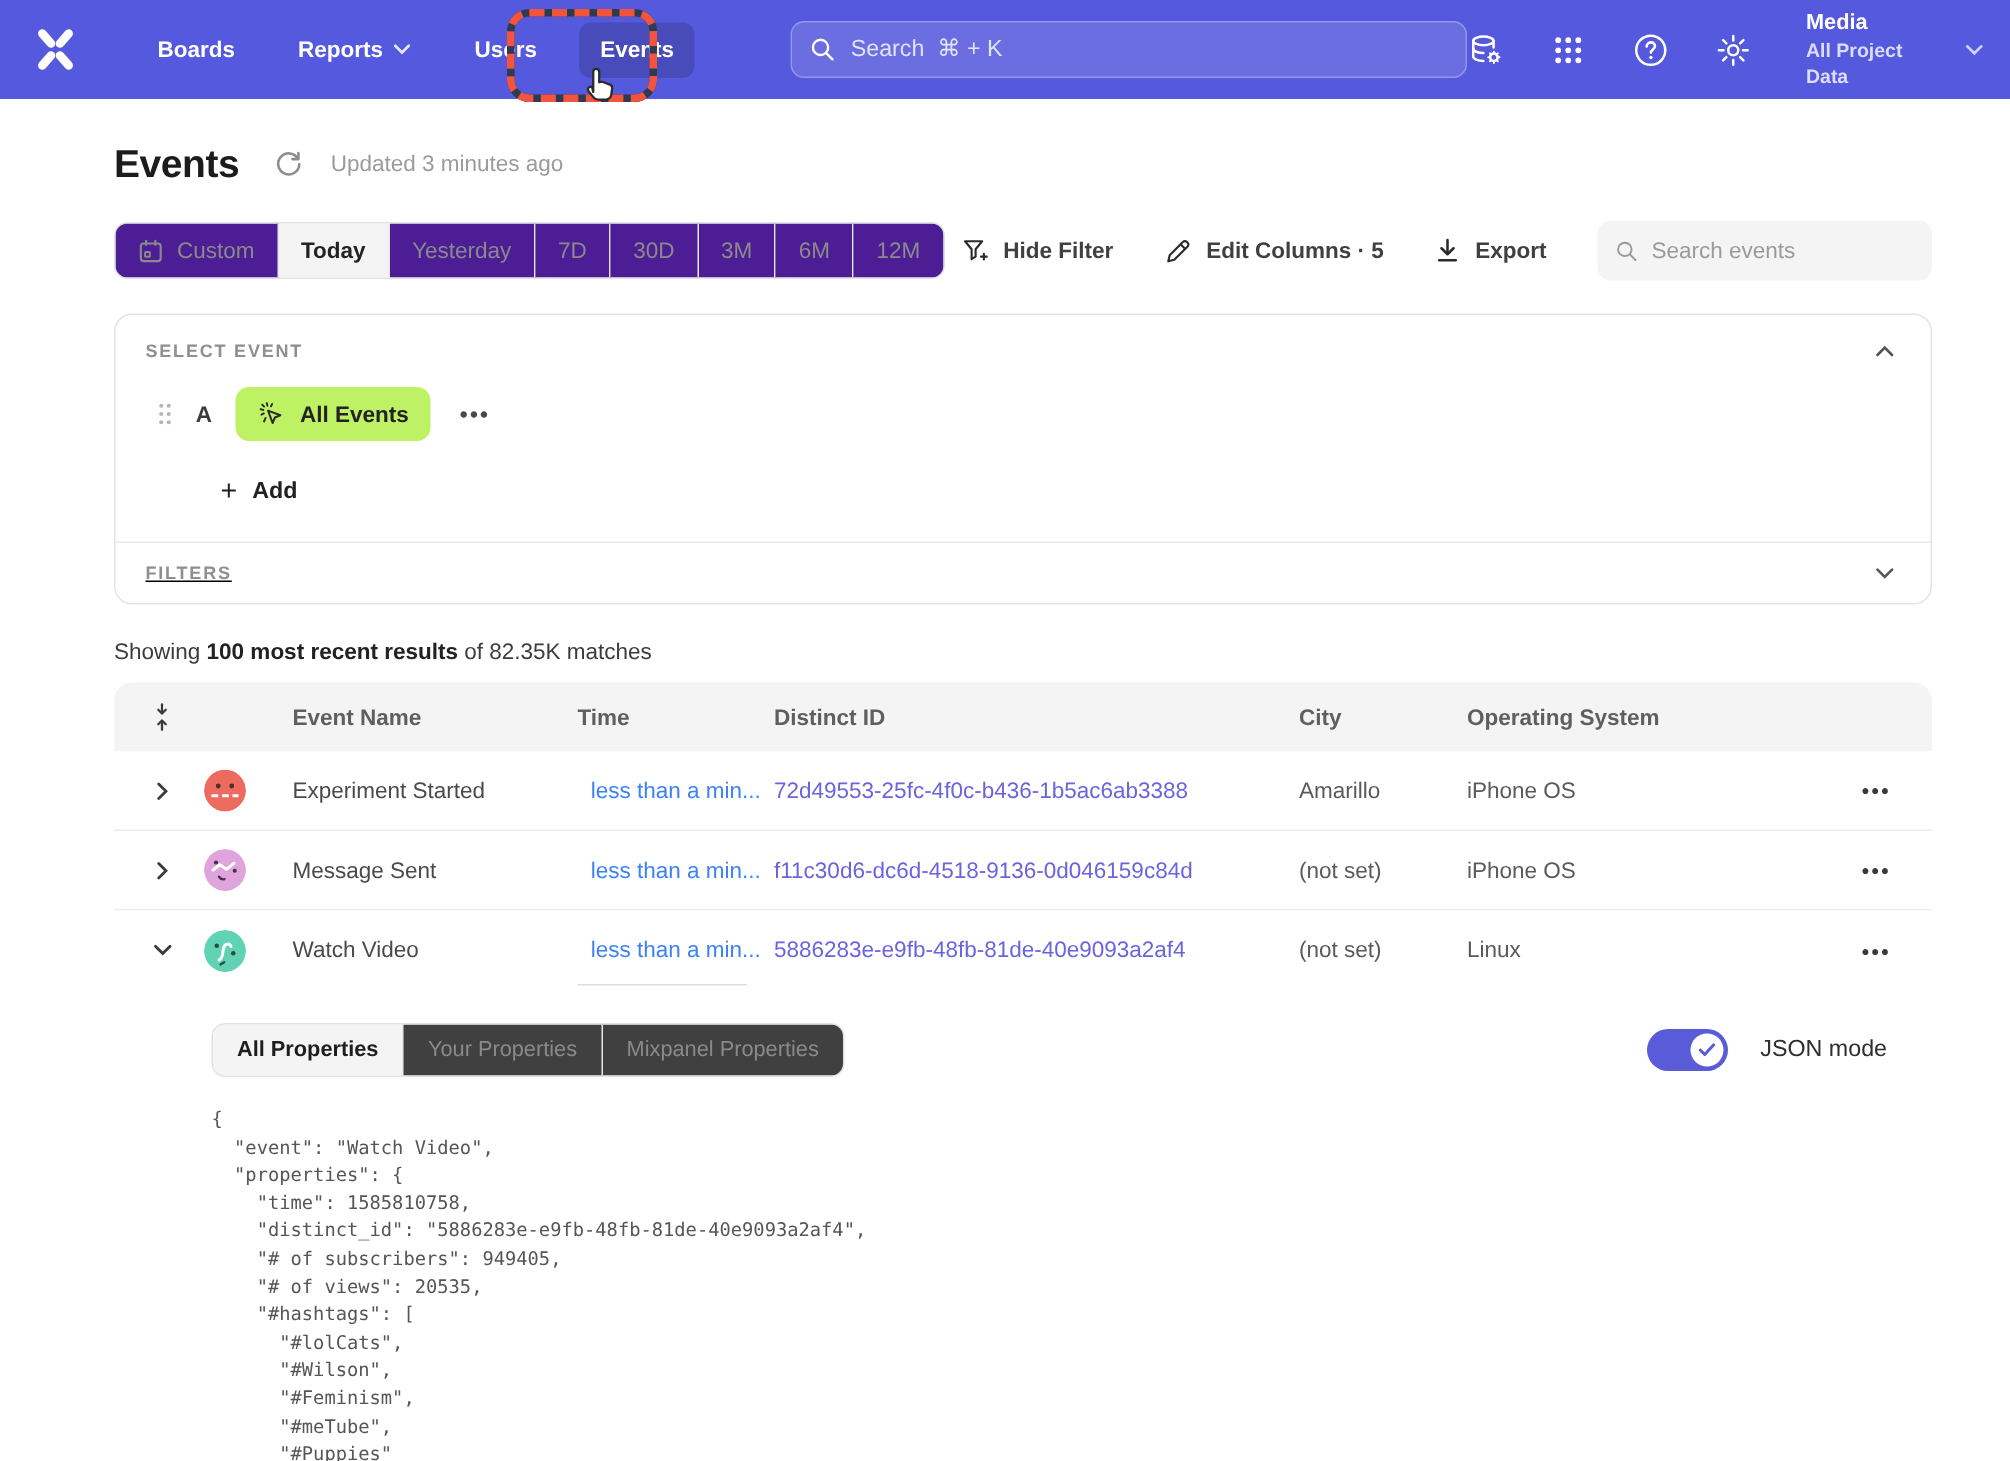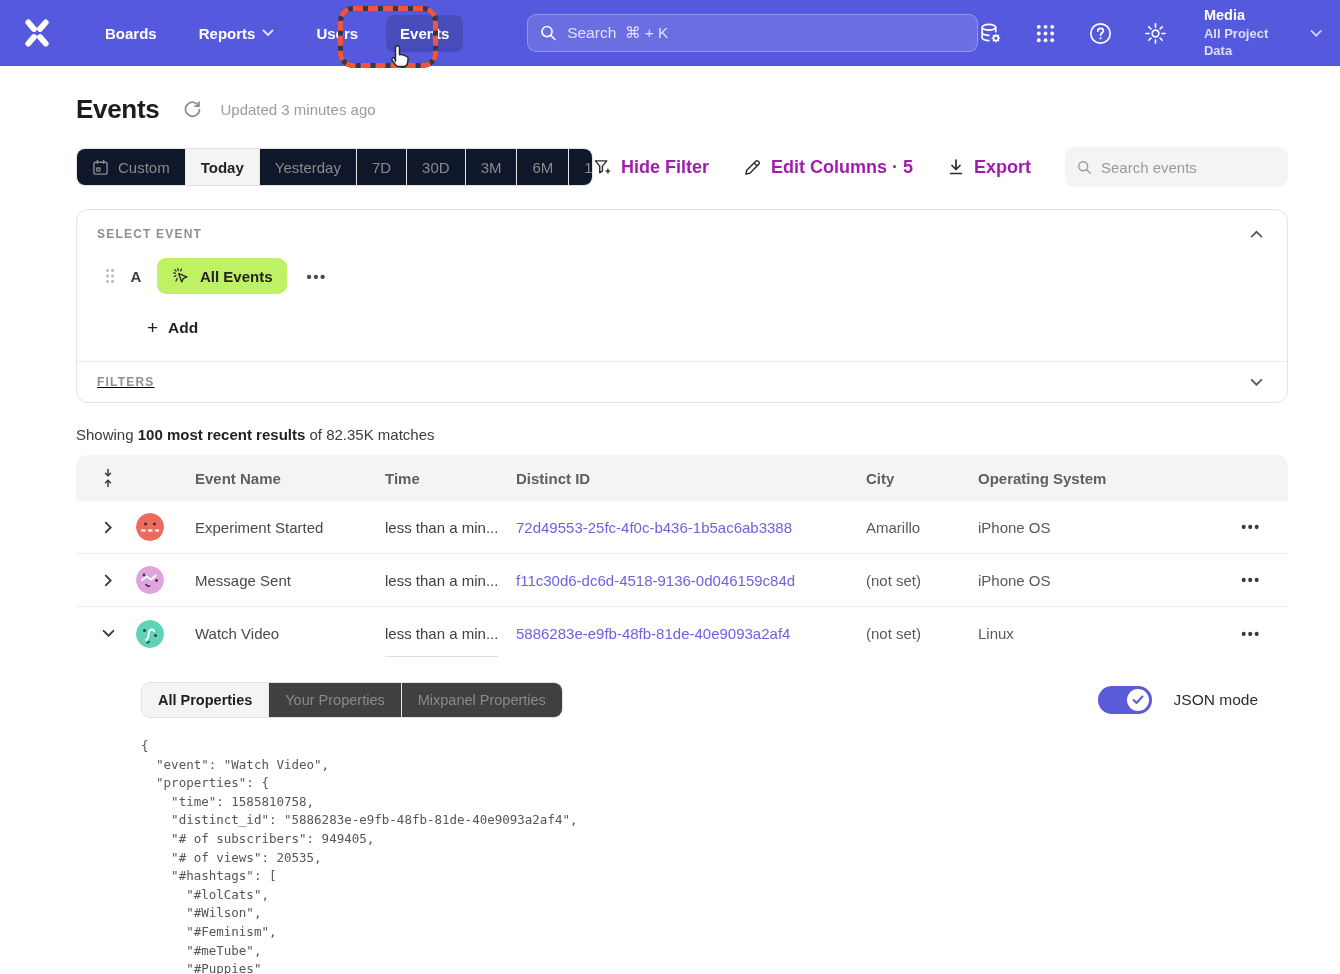--- a/index.html
+++ b/index.html
@@ -36,25 +36,25 @@
   .main { padding:26px 52px 0 76px; }
   .page-head { display:flex; align-items:center; gap:18px; height:34px; }
   .page-title { font-size:26px; font-weight:700; color:#1c1c1c; letter-spacing:-.3px; }
   .refresh-btn { color:#8d8d8d; cursor:pointer; display:flex; margin-left:6px; }
   .updated { color:#9b9b9b; font-size:15px; }
 
   
   .filter-row { display:flex; align-items:center; margin-top:21px; }
   .seg { display:inline-flex; border:1px solid #e1e1e1; border-radius:9px; overflow:hidden; height:38px; background:#fff; }
   .seg-btn { display:flex; align-items:center; gap:9px; padding:0 15px; font-size:15px; color:#8a8a8a;
-    border-right:1px solid #e7e7e7; cursor:pointer; background:#0f172a; white-space:nowrap; }
+    border-right:1px solid #e7e7e7; cursor:pointer; background:#4c1d95; white-space:nowrap; }
   .seg-btn:last-child { border-right:none; }
   .seg-btn.active { background:#f4f4f4; color:#232323; font-weight:700; }
   .toolbar { margin-left:auto; display:flex; align-items:center; gap:34px; }
-  .tool-btn { display:flex; align-items:center; gap:9px; font-size:18px; color:#a21caf; font-weight:600; cursor:pointer; white-space:nowrap; }
+  .tool-btn { display:flex; align-items:center; gap:9px; font-size:15px; color:#404040; font-weight:600; cursor:pointer; white-space:nowrap; }
   .tool-search { width:223px; height:40px; background:#f4f4f4; border-radius:9px; display:flex; align-items:center; padding:0 12px; }
   .tool-search input { background:transparent; border:none; outline:none; font-size:15px; color:#333; width:100%; margin-left:9px;
     font-family:"Liberation Sans",sans-serif; }
   .tool-search input::placeholder { color:#9a9a9a; }
 
   
   .qcard { margin-top:22px; border:1px solid #e3e3e3; border-radius:12px; }
   .qsection { padding:17px 20px 20px 20px; }
   .qlabel-row { display:flex; align-items:center; justify-content:space-between; }
   .qlabel { font-size:12px; font-weight:700; letter-spacing:1.2px; color:#8f8f8f; }
@@ -77,21 +77,21 @@
 
   
   .table { margin-top:12px; border-radius:12px 12px 0 0; }
   .tgrid { display:grid; grid-template-columns:40px 59px 190px 131px 350px 112px 1fr 74px; align-items:center; padding-left:20px; }
   .thead { background:#f4f4f4; border-radius:12px 12px 0 0; height:46px; font-size:15px; color:#5f5f5f; }
   .th { font-weight:600; }
   .trow { height:53px; border-bottom:1px solid #ececec; font-size:15px; color:#4a4a4a; background:#fff; }
   .expander { color:#3a3a3a; cursor:pointer; display:flex; width:24px; height:24px; align-items:center; justify-content:center; }
   .avatar { width:28px; height:28px; border-radius:50%; display:block; }
   .cell-event { color:#4a4a4a; }
-  .cell-time { color:#404040; position:relative; }
+  .cell-time { color:#3b82f6; position:relative;text-align:center; }
   .cell-id a { color:#6C63DE; text-decoration:none; font-size:15px; cursor:pointer; }
   .cell-city,.cell-os { color:#5a5a5a; }
   .row-menu { color:#3a3a3a; font-size:14px; letter-spacing:1.6px; font-weight:700; cursor:pointer; text-align:center; }
   .time-underline::after { content:""; position:absolute; left:0; right:18px; bottom:-15px; height:1px; background:#ddd; }
 
   
   .detail { padding:22px 20px 0 65px; }
   .detail-top { display:flex; align-items:center; }
   .ptabs { display:inline-flex; border:1px solid #e1e1e1; border-radius:9px; overflow:hidden; height:36px; }
   .ptab { display:flex; align-items:center; padding:0 16px; font-size:14.5px; color:#8a8a8a;

